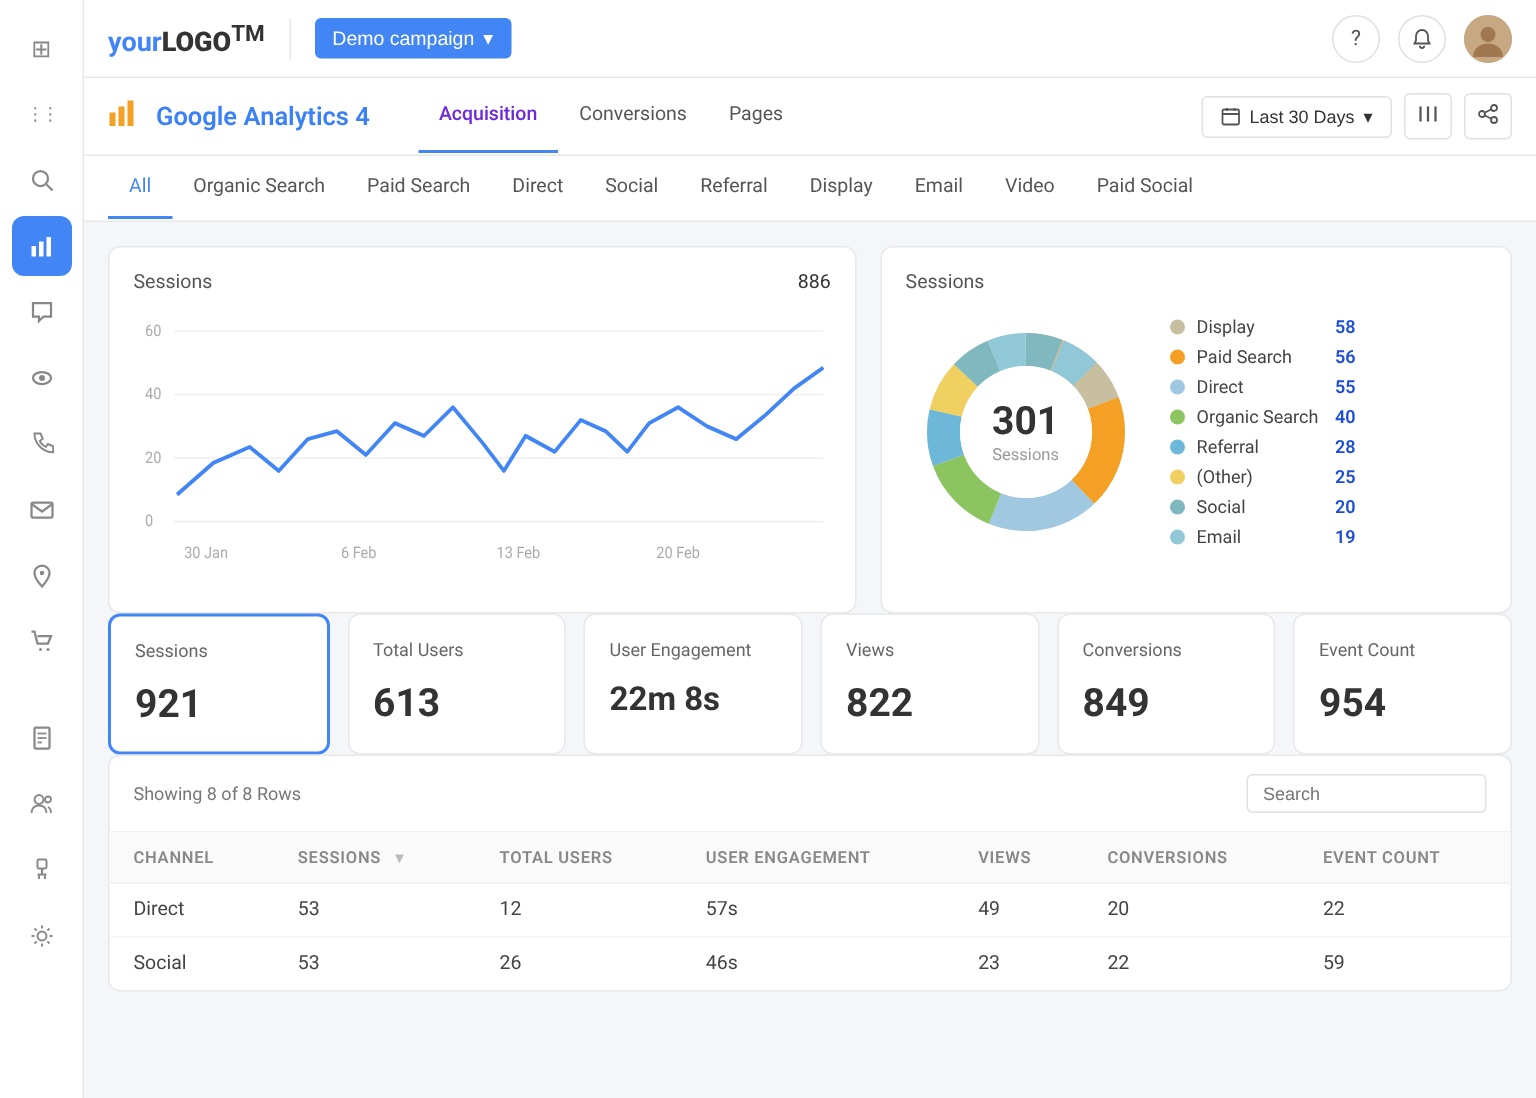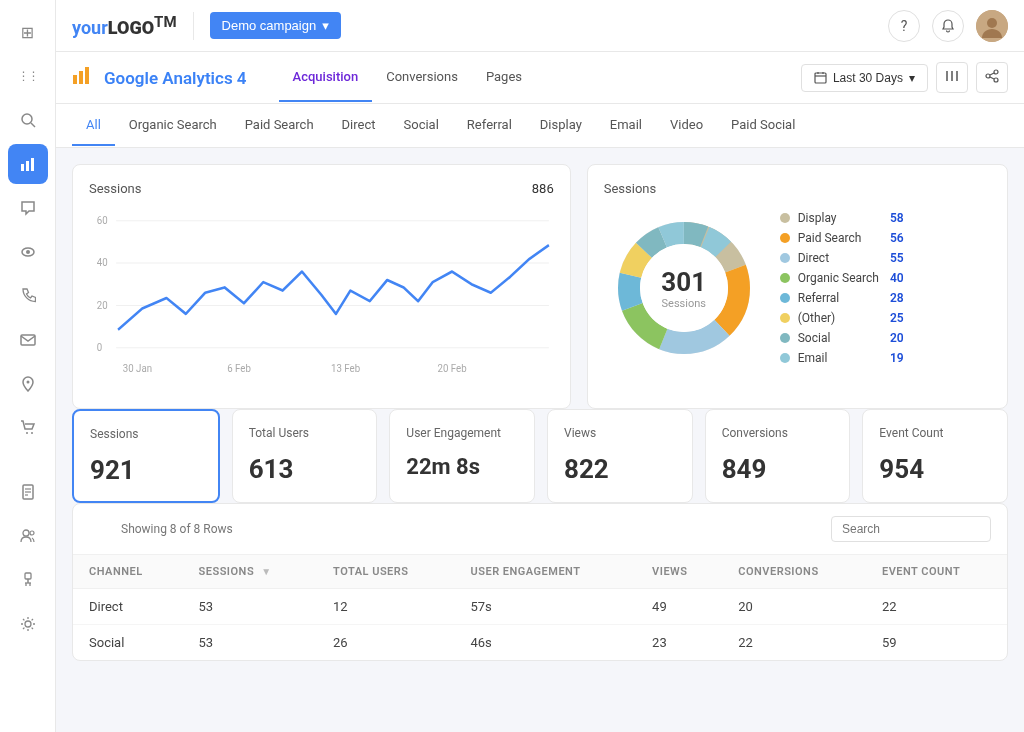--- a/index.html
+++ b/index.html
@@ -196,21 +196,21 @@
       border: 1px solid #e8e8e8;
       overflow: hidden;
     }
     .table-header-row {
       display: flex;
       justify-content: space-between;
       align-items: center;
       padding: 12px 16px;
       border-bottom: 1px solid #f0f0f0;
     }
-    .showing-text { font-size: 12px; color: #777; margin-left: 32px; }
+    .showing-text { font-size: 12px; color: #777; }
     .search-input {
       border: 1px solid #e0e0e0;
       border-radius: 4px;
       padding: 5px 10px;
       font-size: 12px;
       color: #555;
       width: 160px;
       outline: none;
     }
     table { width: 100%; border-collapse: collapse; }

